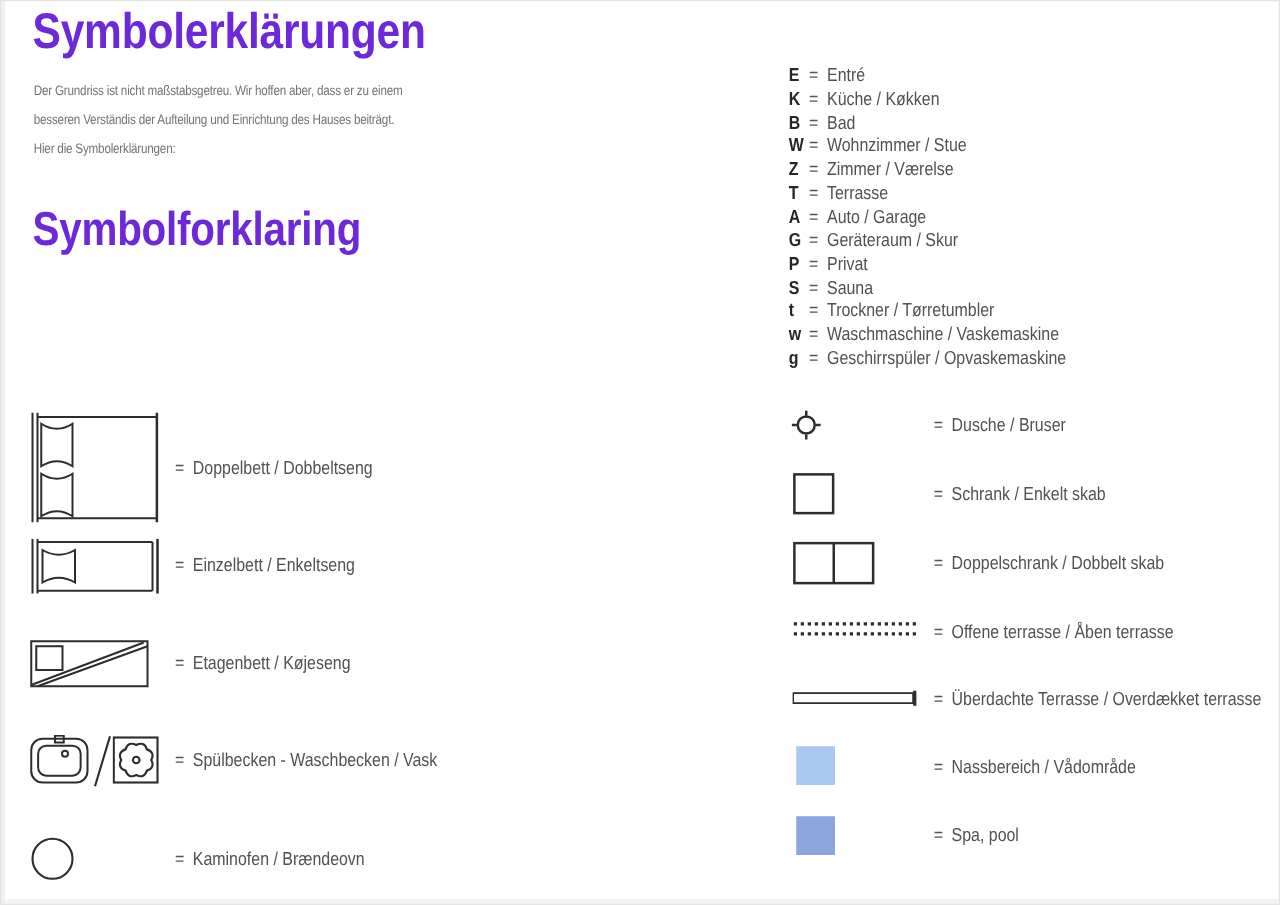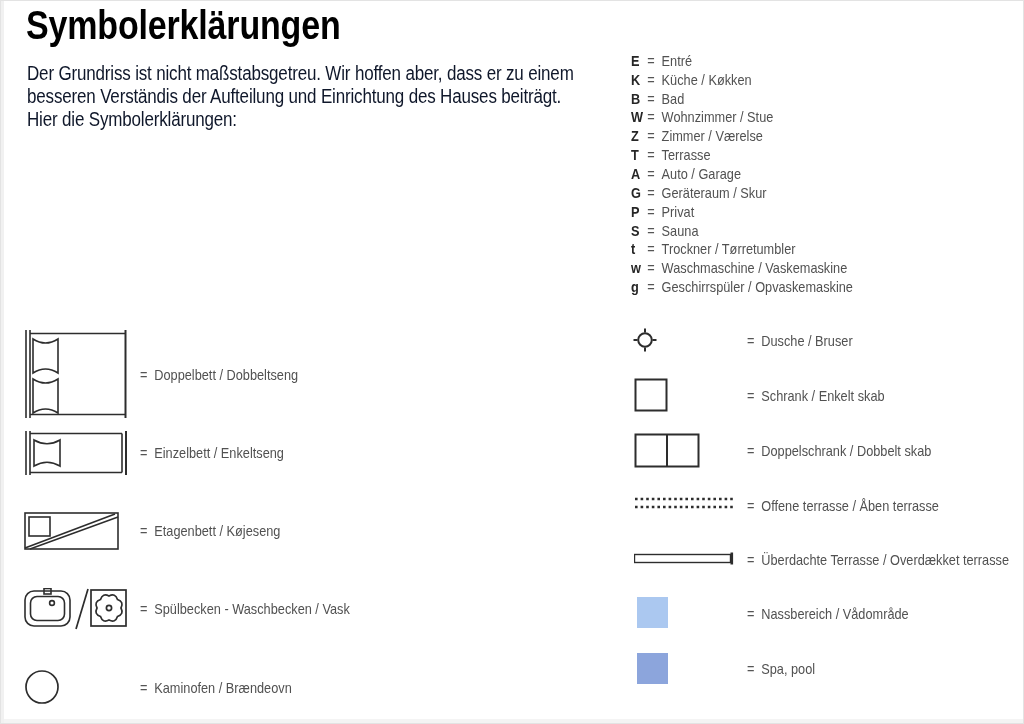--- a/index.html
+++ b/index.html
@@ -2,22 +2,22 @@
 <html><head>
 <meta charset="utf-8">
 <style>
   html,body{margin:0;padding:0;background:#fff;}
   .page{
     position:relative;width:1024px;height:724px;background:#ffffff;overflow:hidden;
     font-family:"Liberation Sans","DejaVu Sans",sans-serif;
     box-shadow:inset 0 0 0 1px #e3e3e3, inset 4px 0 0 #f1f1f1, inset 0 -5px 0 #f4f4f4;
   }
   .cond{display:inline-block;transform:scaleX(0.85);transform-origin:0 0;letter-spacing:-0.2px;}
-  h1.title{position:absolute;margin:0;font-weight:600;color:#000000;font-size:40px;line-height:44px;white-space:nowrap;}
-  .intro{position:absolute;margin:0;font-size:20px;line-height:23px;color:#0f172a;white-space:pre-line;}
+  h1.title{position:absolute;margin:0;font-weight:600;color:#6d28d9;font-size:40px;line-height:44px;white-space:nowrap;}
+  .intro{position:absolute;margin:0;font-size:11px;line-height:23px;color:#737373;white-space:pre-line;}
   .codes{position:absolute;left:631px;top:51px;}
   .code-row{display:flex;height:18.85px;align-items:center;transform:scaleX(0.85);transform-origin:0 50%;white-space:nowrap;}
   .code-letter{width:19px;font-weight:bold;font-size:15px;color:#262626;}
   .code-eq{width:17px;font-size:15px;color:#555;}
   .code-label{font-size:15px;color:#515151;}
   .sym-label{position:absolute;font-size:15px;line-height:20px;color:#515151;white-space:nowrap;}
   .sym-label .inner{display:inline-flex;gap:8px;transform:scaleX(0.85);transform-origin:0 50%;}
   .sym-label .eq{color:#555;}
   .icon{position:absolute;}
   .icon svg{display:block;}
@@ -27,20 +27,21 @@
 </head>
 <body>
 
 <div class="page">
 
   <h1 class="title" style="left:26px;top:3px;"><span class="cond">Symbolerklärungen</span></h1>
   <p class="intro" style="left:27px;top:62px;"><span class="cond">Der Grundriss ist nicht maßstabsgetreu. Wir hoffen aber, dass er zu einem
 besseren Verständis der Aufteilung und Einrichtung des Hauses beiträgt.
 Hier die Symbolerklärungen:</span></p>
 
+  <h1 class="title" style="left:26px;top:162px;font-size:38px;"><span class="cond">Symbolforklaring</span></h1>
 
   <div class="codes">
     <div class="code-row">
         <span class="code-letter">E</span>
         <span class="code-eq">=</span>
         <span class="code-label">Entré</span>
       </div>
     <div class="code-row">
         <span class="code-letter">K</span>
         <span class="code-eq">=</span>

